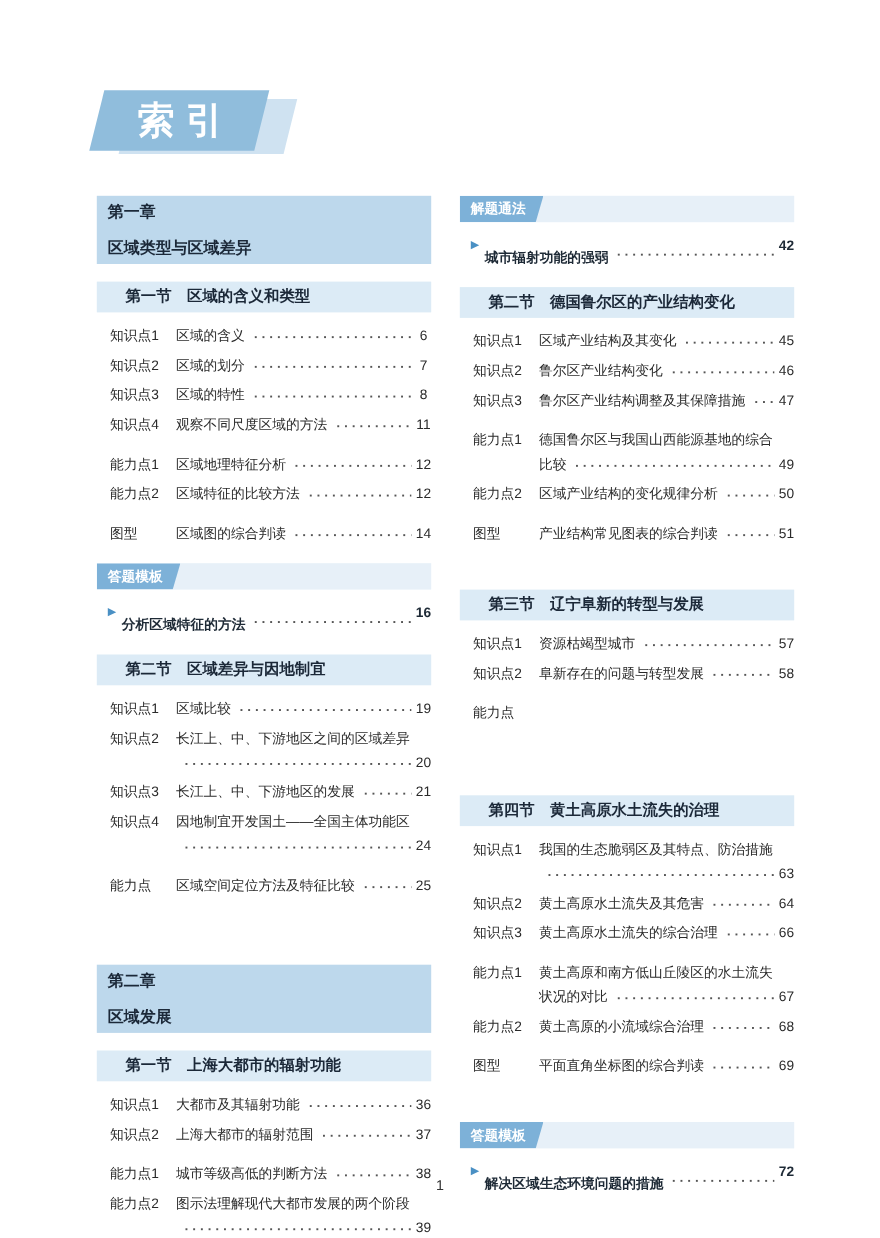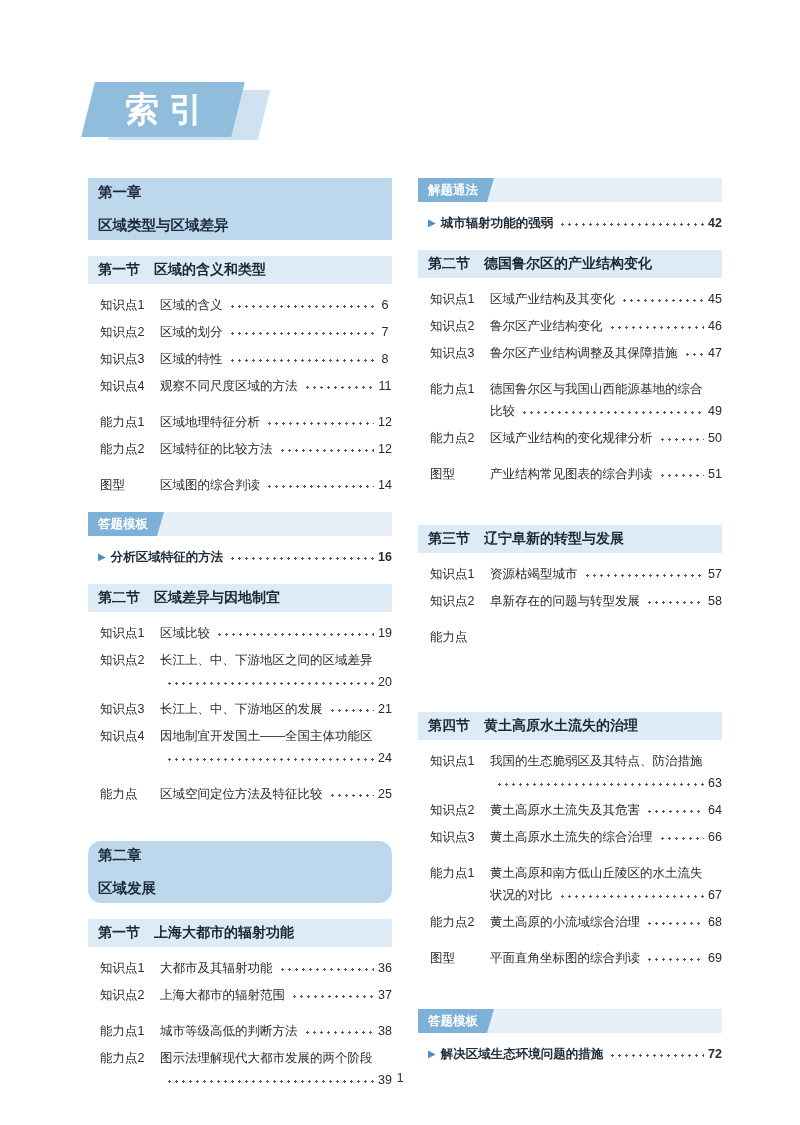--- a/index.html
+++ b/index.html
@@ -38,21 +38,21 @@
   
   .chapter {
     background: var(--chapter-bg, #bdd8ec); color: var(--text-dark, #1b2838);
     font-weight: bold; font-size: 14.5px;
     padding: 5px 10px; margin-top: 26px; margin-bottom: 10px;
     display: flex; gap: 14px; white-space: nowrap; overflow: hidden; flex-direction: column;
   }
   .section {
     background: var(--section-bg, #dcebf6); color: var(--text-dark, #1b2838);
     font-weight: bold; font-size: 14px;
-    padding: 5px 10px; margin-top: 16px; margin-bottom: 10px;
+    padding: 5px 26px; margin-top: 16px; margin-bottom: 10px;
     display: flex; gap: 14px; white-space: nowrap; overflow: hidden;
   }
 
   
   .entry {
     display: flex; font-size: 12.5px; line-height: 22px;
     margin: 0 0 5px; padding-left: 12px;
   }
   .entry .label { flex: 0 0 60px; white-space: nowrap; }
   .entry .body { flex: 1; min-width: 0; }
@@ -78,21 +78,21 @@
     display: flex; align-items: center; padding: 0 16px 0 10px;
     clip-path: polygon(0 0, 100% 0, calc(100% - 7px) 100%, 0 100%);
   }
 
   
   .arrow-row {
     display: flex; font-size: 12.5px; font-weight: bold; line-height: 22px;
     margin: 0 0 5px; padding-left: 10px; color: #1e2a36;
   }
   .arrow-row .tri { color: var(--arrow, #4a90c4); font-size: 10px; margin-right: 5px; line-height: 22px; }
-  .arrow-row .t { flex: 0 1 auto; white-space: nowrap; }
+  .arrow-row .t { flex: 0 1 auto; white-space: nowrap; margin-top: 11px; }
 
   .page-number {
     position: absolute; bottom: 40px; left: 0; right: 0;
     text-align: center; font-size: 13px; color: #333;
   }
 </style>
 </head>
 <body>
 
 <div class="sheet">
@@ -242,21 +242,21 @@
         <div class="entry" style="margin-top: 14px;">
           <span class="label">能力点</span>
           <div class="body">
             <div class="line last">
               <span class="t">区域空间定位方法及特征比较</span>
               <span class="leader"></span>
               <span class="pg">25</span>
             </div>
           </div>
         </div>
-        <div class="chapter" style="margin-top: 36px; border-radius: 13px;">
+        <div class="chapter" style="margin-top: 61px;">
           <span class="num">第二章</span>
           <span class="ttl">区域发展</span>
         </div>
         <div class="section">
           <span class="num">第一节</span>
           <span class="ttl">上海大都市的辐射功能</span>
         </div>
         <div class="entry">
           <span class="label">知识点1</span>
           <div class="body">

